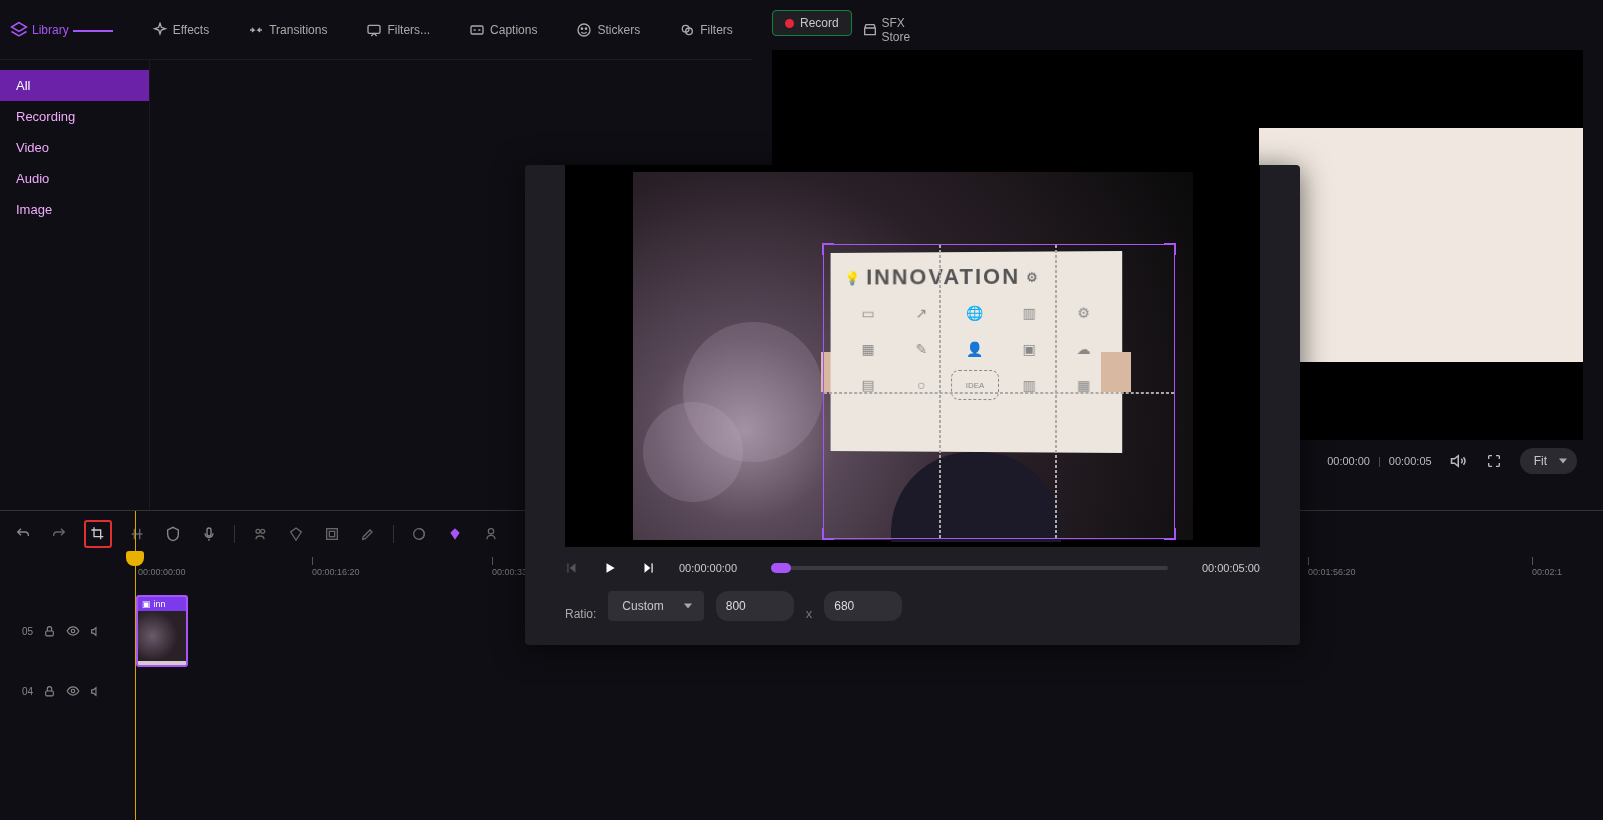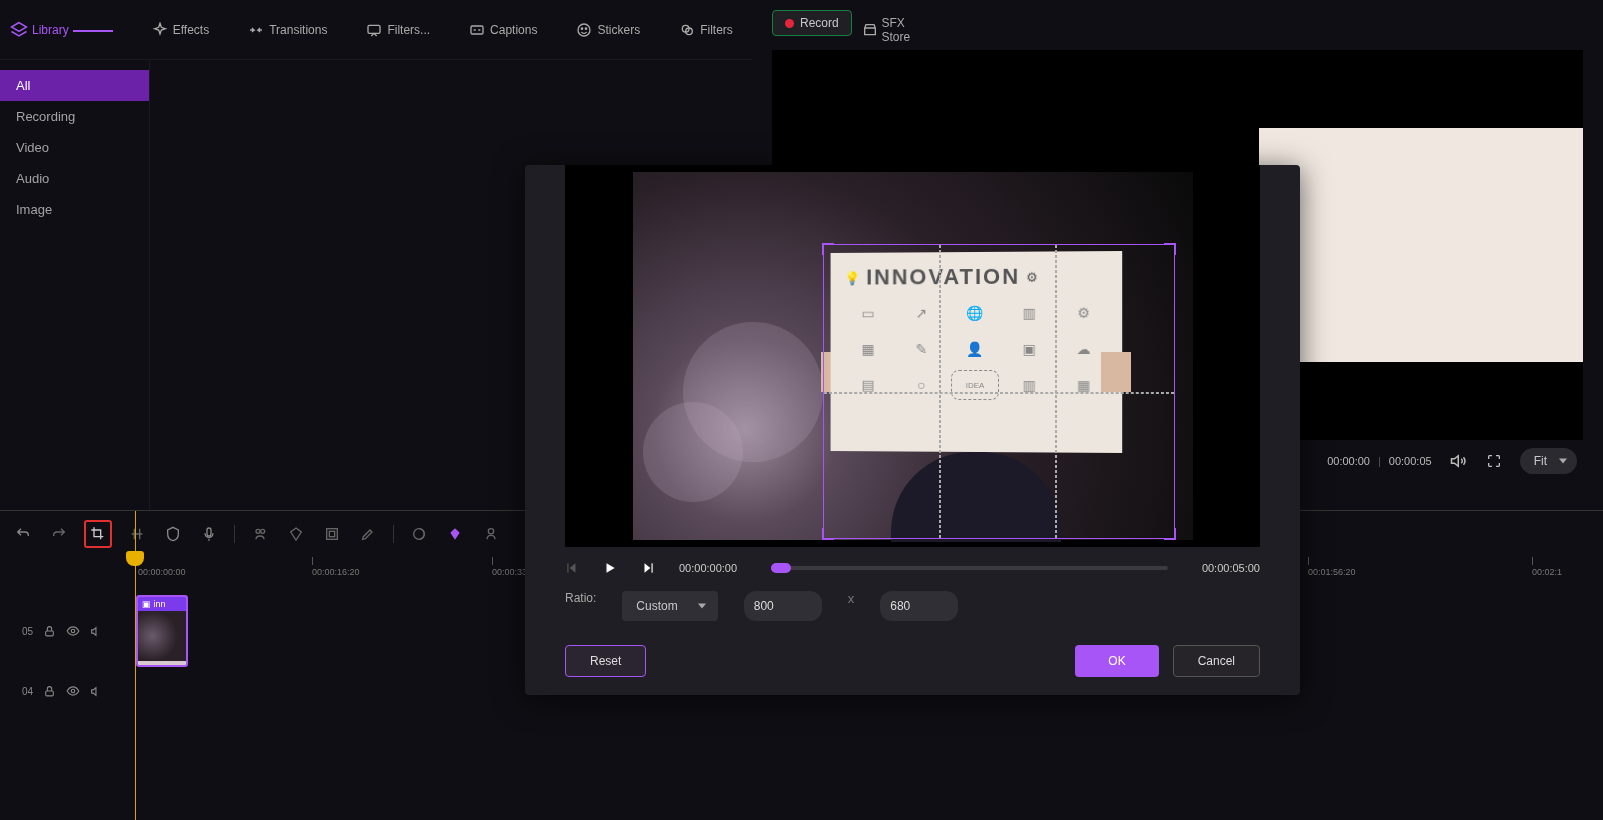--- a/index.html
+++ b/index.html
@@ -6,21 +6,21 @@
   body { background:#0f0e14; color:#c8c8cc; width:1603px; height:820px; overflow:hidden; font-size:13px; position:relative; }
   .top-area { display:flex; height:510px; }
   .left-panel { width:752px; display:flex; flex-direction:column; }
   .tabs-bar { height:60px; display:flex; align-items:center; padding:0 10px; gap:38px; border-bottom:1px solid #1a1a20; }
   .tab { display:flex; flex-direction:row; align-items:center; gap:4px; cursor:pointer; color:#aaa; font-size:12px; }
   .tab.active { color:#a855f7; }
   .tab-icon { width:18px; height:18px; display:flex; align-items:center; justify-content:center; }
   .tab-underline { height:2px; background:#a855f7; width:40px; margin-top:2px; }
   .media-area { flex:1; display:flex; }
   .sidebar { width:150px; padding-top:10px; border-right:1px solid #1a1a20; }
-  .side-item { padding:8px 16px; cursor:pointer; font-size:13px; color:#a3a3a3; }
+  .side-item { padding:8px 16px; cursor:pointer; font-size:13px; color:#f0abfc; }
   .side-item.active { background:#6b21a8; color:#fff; }
   .media-grid { flex:1; padding:16px; }
   .thumb-card { width:135px; }
   .thumb-img { width:135px; height:78px; background:radial-gradient(circle at 30% 60%, #5a4a5a 0%, #2a2028 40%, #0a0a0a 100%); border-radius:2px; position:relative; overflow:hidden; display:flex; align-items:center; justify-content:center; }
   .thumb-poster { width:70px; height:50px; background:#f0e8e0; color:#444; font-size:6px; display:flex; flex-direction:column; align-items:center; justify-content:flex-start; padding:4px; }
   .thumb-label { margin-top:6px; font-size:12px; color:#ddd; text-align:center; white-space:nowrap; overflow:hidden; text-overflow:ellipsis; }
   .preview-panel { flex:1; position:relative; padding:10px 20px 0 20px; }
   .record-btn { display:inline-flex; align-items:center; gap:6px; background:#1f1f24; border:1px solid #15803d; padding:5px 12px; border-radius:4px; font-size:12px; cursor:pointer; }
   .record-dot { width:9px; height:9px; border-radius:50%; background:#e7263c; }
   .preview-canvas { margin-top:14px; width:100%; height:390px; background:#000; display:flex; align-items:center; justify-content:center; position:relative; }
@@ -73,21 +73,21 @@
   .corner { position:absolute; width:12px; height:12px; border:2px solid #a855f7; }
   .corner.tl { left:-2px; top:-2px; border-right:none; border-bottom:none; }
   .corner.tr { right:-2px; top:-2px; border-left:none; border-bottom:none; }
   .corner.bl { left:-2px; bottom:-2px; border-right:none; border-top:none; }
   .corner.br { right:-2px; bottom:-2px; border-left:none; border-top:none; }
   .crop-play-row { display:flex; align-items:center; gap:24px; padding:14px 40px 10px 40px; }
   .play-icon { color:#fff; cursor:pointer; }
   .cp-time { font-size:11px; color:#ccc; }
   .progress-bar { flex:1; height:4px; background:#3a3a3f; border-radius:2px; position:relative; margin:0 10px; }
   .progress-thumb { position:absolute; left:0; top:-3px; width:20px; height:10px; background:#a855f7; border-radius:5px; }
-  .ratio-row { display:flex; align-items:flex-start; gap:26px; padding:6px 40px; }
+  .ratio-row { display:flex; align-items:flex-end; gap:12px; padding:6px 40px; }
   .ratio-label { font-size:12px; color:#aaa; }
   .dd { background:#2f2f35; padding:8px 40px 8px 14px; border-radius:4px; position:relative; font-size:12px; cursor:pointer; }
   .dd::after { content:''; position:absolute; right:12px; top:50%; transform:translateY(-50%); border-left:4px solid transparent; border-right:4px solid transparent; border-top:5px solid #aaa; }
   .num-input { background:#2f2f35; border:none; color:#ddd; padding:8px 10px; width:78px; border-radius:12px; font-size:12px; }
   .x-sep { color:#777; }
   .crop-btn-row { display:flex; align-items:center; padding:18px 40px 0 40px; }
   .btn { padding:8px 24px; border-radius:4px; font-size:12px; cursor:pointer; border:1px solid transparent; }
   .btn.reset { border:1px solid #a855f7; color:#ddd; background:#2a2530; }
   .btn.ok { background:#a855f7; color:#fff; margin-left:auto; padding-left:32px; padding-right:32px; }
   .btn.cancel { border:1px solid #555; color:#ddd; margin-left:14px; background:#262329; }
@@ -438,18 +438,13 @@
       </div>
     <span class="cp-time">00:00:05:00</span>
   </div>
   <div class="ratio-row">
     <span class="ratio-label">Ratio:</span>
     <div class="dd"><span>Custom</span></div>
     <input class="num-input" value="800" style="">
     <span class="x-sep">x</span>
     <input class="num-input" value="680" style="">
   </div>
-  <div class="crop-btn-row">
-    <div class="btn reset">Reset</div>
-    <div class="btn ok">OK</div>
-    <div class="btn cancel">Cancel</div>
-  </div>
 </div>
 
 </body></html>

